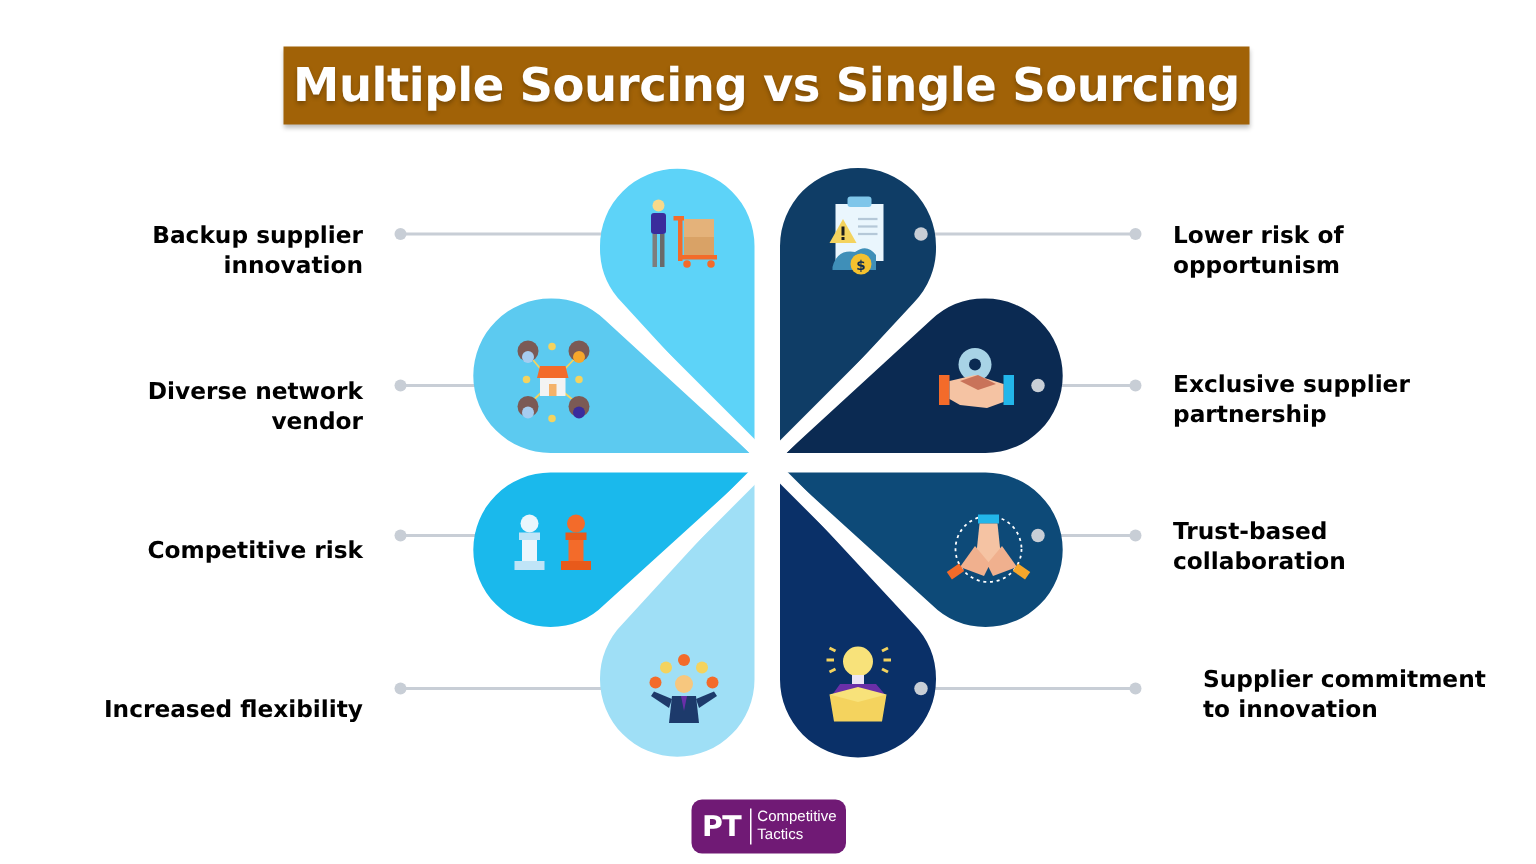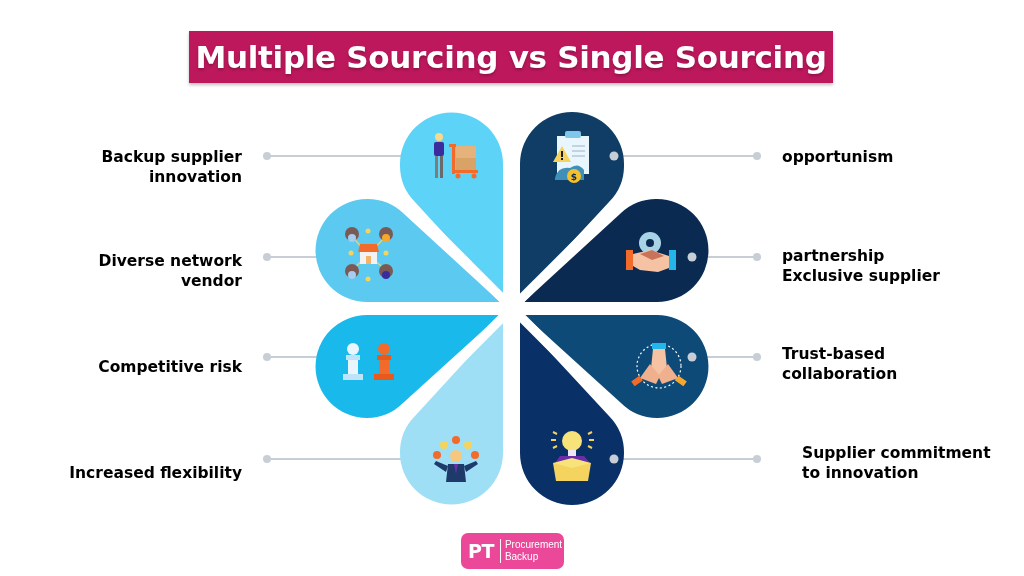--- a/index.html
+++ b/index.html
@@ -1,23 +1,23 @@
 <!DOCTYPE html>
 <html><head>
 <meta charset="utf-8">
 <style>
   html,body{margin:0;padding:0;background:#ffffff;}
   body{width:1024px;height:576px;position:relative;overflow:hidden;font-family:"DejaVu Sans","Liberation Sans",sans-serif;}
-  .title-bar{position:absolute;left:189px;top:31px;width:644px;height:52px;background:#be185d;box-shadow:0 2px 3px rgba(0,0,0,0.25);display:flex;align-items:center;justify-content:center;}
+  .title-bar{position:absolute;left:189px;top:31px;width:644px;height:52px;background:#a16207;box-shadow:0 2px 3px rgba(0,0,0,0.25);display:flex;align-items:center;justify-content:center;}
   .title-bar span{color:#ffffff;font-weight:bold;font-size:31px;letter-spacing:-0.3px;text-shadow:0 2px 3px rgba(0,0,0,0.25);}
   svg.diagram{position:absolute;left:0;top:0;}
   .label{position:absolute;color:#000000;font-weight:bold;font-size:15.5px;line-height:20px;}
   .label.left{text-align:right;}
   .label.right{text-align:left;}
-  .logo{position:absolute;left:461px;top:533px;width:103px;height:36px;background:#ec4899;border-radius:7px;display:flex;align-items:center;}
+  .logo{position:absolute;left:461px;top:533px;width:103px;height:36px;background:#701a75;border-radius:7px;display:flex;align-items:center;}
   .logo .pt{color:#fff;font-weight:bold;font-size:19px;margin-left:7px;letter-spacing:-0.5px;}
   .logo .sep{width:1px;height:24px;background:#fff;margin:0 4px 0 6px;}
   .logo .name{color:#fff;font-size:10px;line-height:12px;font-family:"Liberation Sans",sans-serif;}
 </style>
 </head>
 <body>
 
 <div class="title-bar">
   <span>Multiple Sourcing vs Single Sourcing</span>
 </div>
@@ -211,35 +211,36 @@
   <div>vendor</div>
 </div>
 <div class="label left" style="left:40px;top:357px;width:202px;">
   <div>Competitive risk</div>
 </div>
 <div class="label left" style="left:40px;top:463px;width:202px;">
   <div>Increased flexibility</div>
 </div>
 
 <div class="label right" style="left:782px;top:147px;width:220px;">
+  <div>Lower risk of</div>
   <div>opportunism</div>
 </div>
 <div class="label right" style="left:782px;top:246px;width:220px;">
+  <div>Exclusive supplier</div>
   <div>partnership</div>
-  <div>Exclusive supplier</div>
 </div>
 <div class="label right" style="left:782px;top:344px;width:220px;">
   <div>Trust-based</div>
   <div>collaboration</div>
 </div>
 <div class="label right" style="left:802px;top:443px;width:230px;">
   <div>Supplier commitment</div>
   <div>to innovation</div>
 </div>
 
 <div class="logo">
   <span class="pt">PT</span>
   <span class="sep"></span>
   <div class="name">
-    <div>Procurement</div>
-    <div>Backup</div>
+    <div>Competitive</div>
+    <div>Tactics</div>
   </div>
 </div>
 
 </body></html>

